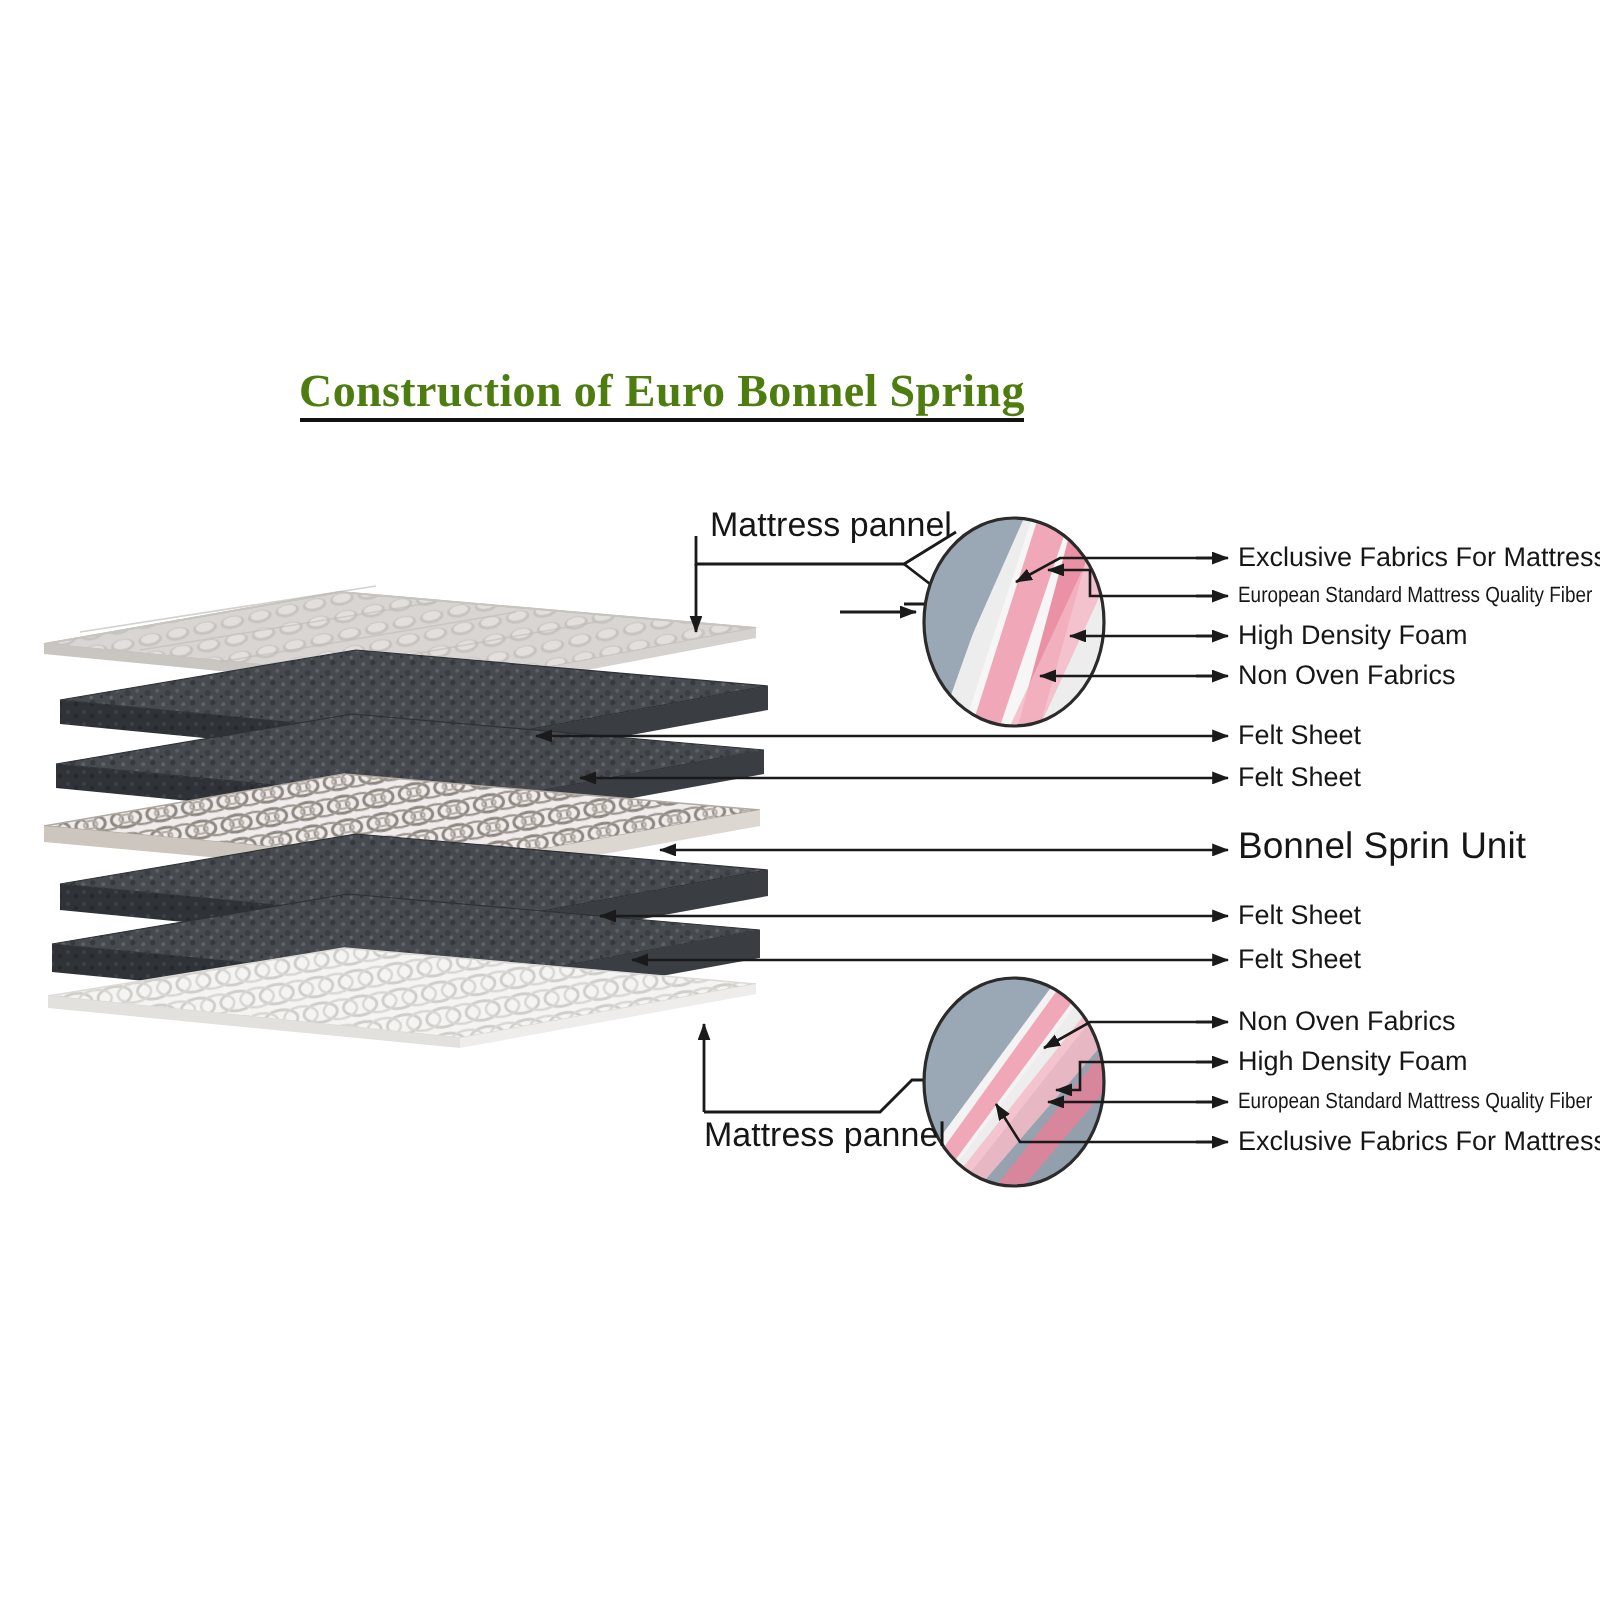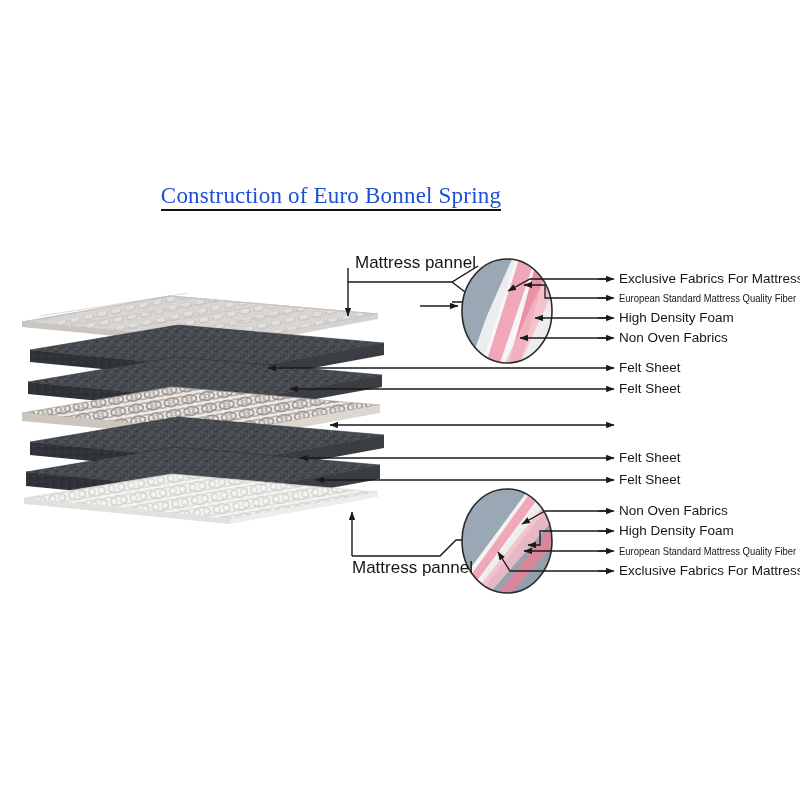--- a/index.html
+++ b/index.html
@@ -28,24 +28,24 @@
     width: 800px;
     height: 800px;
   }
   .title {
     position: absolute;
     left: 0;
     top: 183px;
     width: 662px;
     text-align: center;
     font-family: "Liberation Serif", serif;
-    font-weight: normal;
+    font-weight: bold;
     font-size: 23px;
     letter-spacing: 0.2px;
-    color: #1d4ed8;
+    color: #4d7c0f;
   }
   .title span.t-inner {
     border-bottom: 2px solid #111111;
     padding-bottom: 1px;
   }
   .lbl {
     position: absolute;
     font-family: "Liberation Sans", sans-serif;
     color: #161616;
     white-space: nowrap;
@@ -259,20 +259,21 @@
 
   <div class="lbl lbl-panel" style="left:355px; top:254px;">Mattress pannel</div>
 
   <div class="lbl lbl-normal" style="left:619px; top:272px;">Exclusive Fabrics For Mattress</div>
   <div class="lbl lbl-small" style="left:619px; top:293px;">European Standard Mattress Quality Fiber</div>
   <div class="lbl lbl-normal" style="left:619px; top:311px;">High Density Foam</div>
   <div class="lbl lbl-normal" style="left:619px; top:331px;">Non Oven Fabrics</div>
 
   <div class="lbl lbl-normal" style="left:619px; top:361px;">Felt Sheet</div>
   <div class="lbl lbl-normal" style="left:619px; top:382px;">Felt Sheet</div>
+  <div class="lbl lbl-big" style="left:619px; top:414px;">Bonnel Sprin Unit</div>
   <div class="lbl lbl-normal" style="left:619px; top:451px;">Felt Sheet</div>
   <div class="lbl lbl-normal" style="left:619px; top:473px;">Felt Sheet</div>
 
   <div class="lbl lbl-normal" style="left:619px; top:504px;">Non Oven Fabrics</div>
   <div class="lbl lbl-normal" style="left:619px; top:524px;">High Density Foam</div>
   <div class="lbl lbl-small" style="left:619px; top:546px;">European Standard Mattress Quality Fiber</div>
   <div class="lbl lbl-normal" style="left:619px; top:564px;">Exclusive Fabrics For Mattress</div>
 
   <div class="lbl lbl-panel" style="left:352px; top:559px;">Mattress pannel</div>
 

